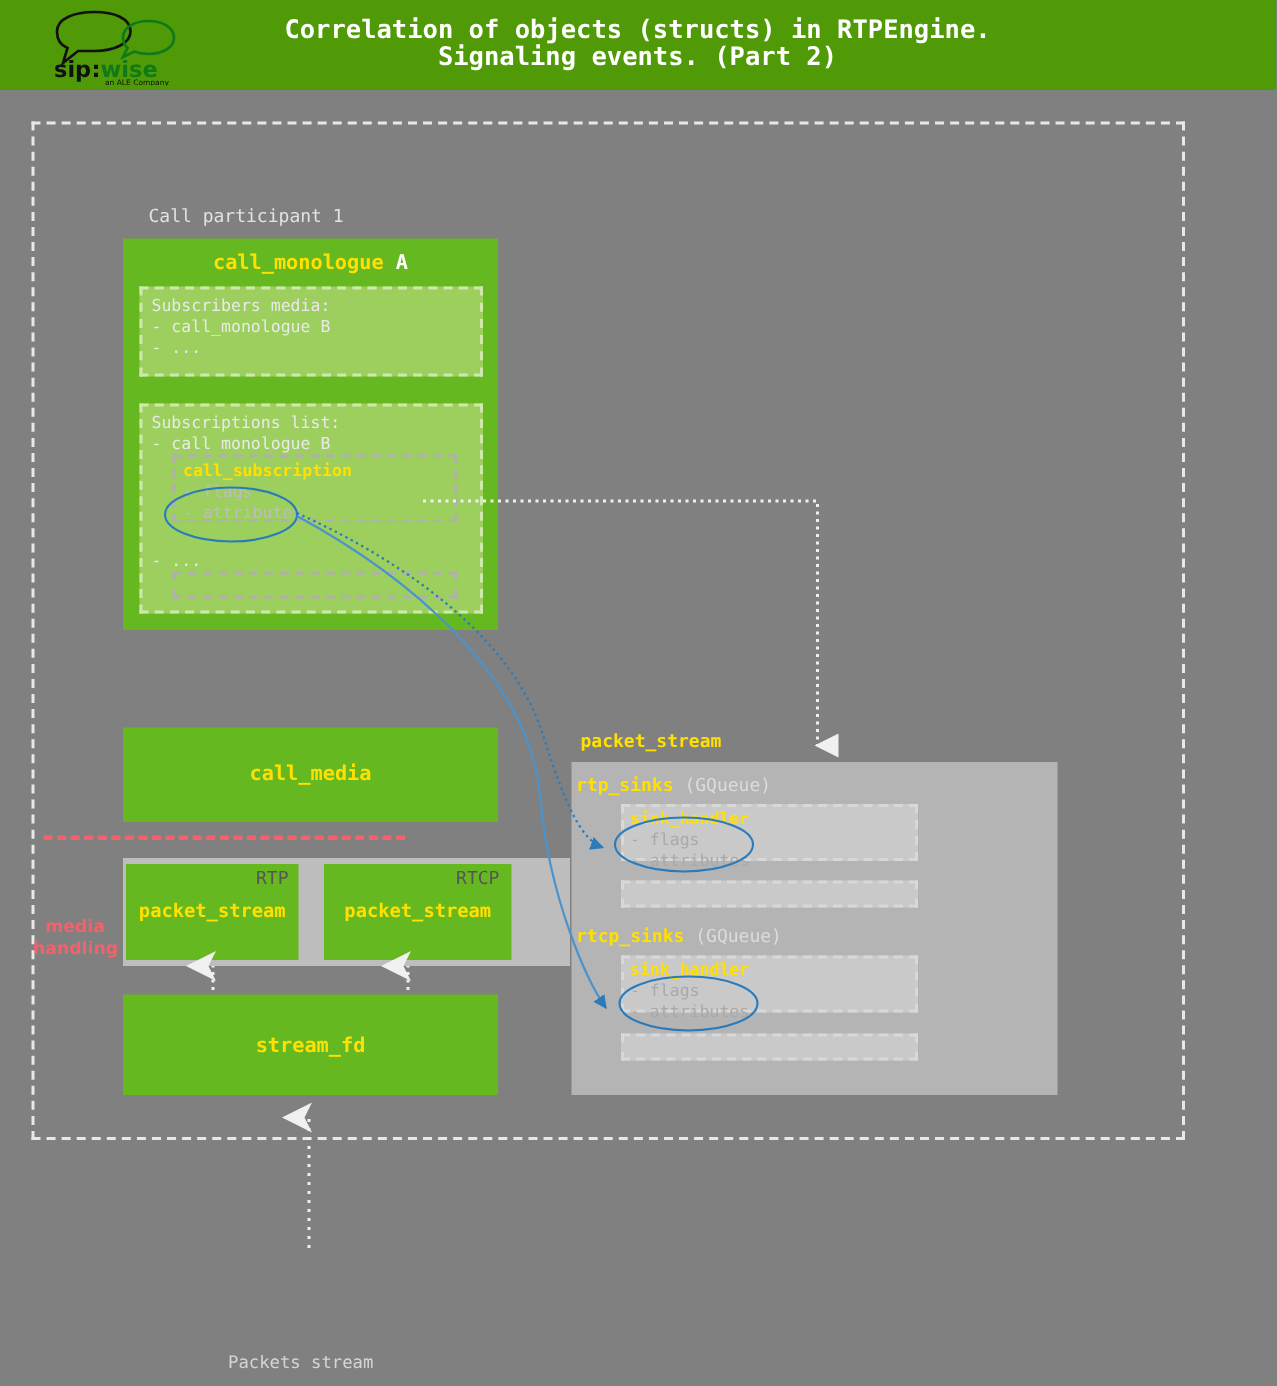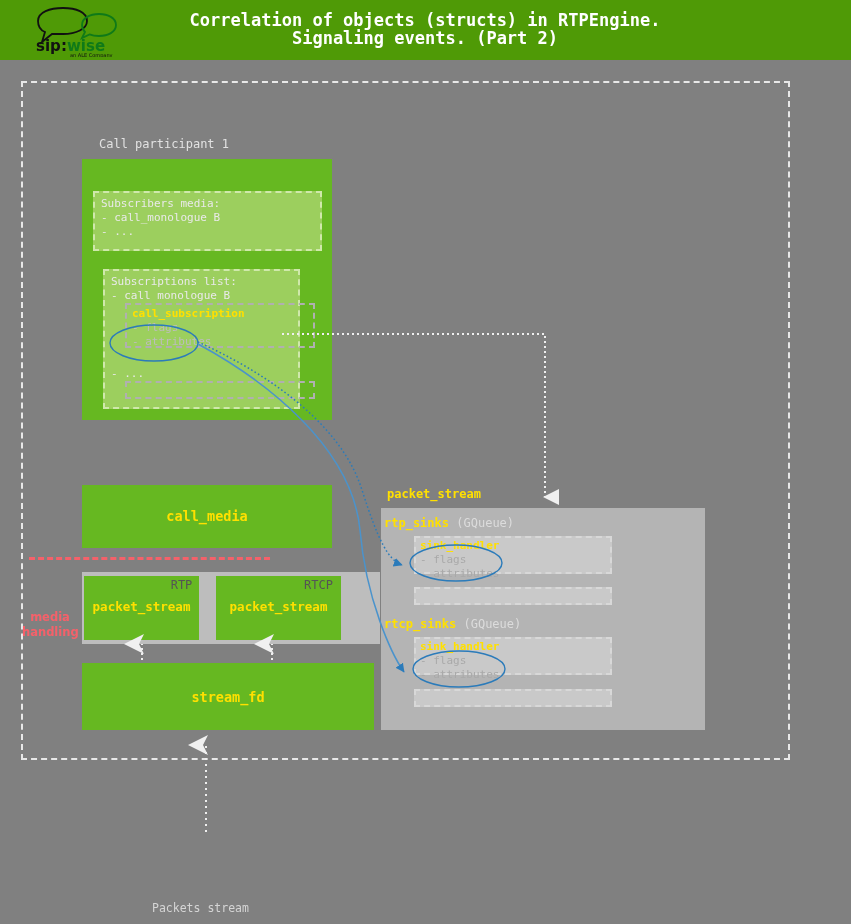--- a/index.html
+++ b/index.html
@@ -22,21 +22,21 @@
 
   #participant-label{left:99px;top:137px;color:#e2e2e2;font-size:12px;}
 
   
   #monologue{position:absolute;left:82px;top:159px;width:250px;height:261px;background:#66b821;}
   #monologue-title{position:absolute;left:0;top:8px;width:250px;text-align:center;font-size:13.5px;font-weight:bold;color:#ffe000;white-space:pre;}
   #monologue-title i{font-style:normal;color:#ffffff;}
 
   .inner-box{position:absolute;background:#9ccf5e;border:2px dashed #cfe8ab;box-sizing:border-box;}
   #subscribers-box{left:11px;top:32px;width:229px;height:60px;}
-  #subscriptions-box{left:21px;top:110px;width:197px;height:140px;}
+  #subscriptions-box{left:11px;top:110px;width:229px;height:140px;}
 
   .mono-line{position:absolute;white-space:pre;color:#e9e9e9;font-size:11px;line-height:14px;}
 
   #subscribers-text{left:6px;top:4px;}
   #subscriptions-text{left:6px;top:4px;}
 
   #callsub-box{position:absolute;left:20px;top:32px;width:190px;height:45px;
      border:2px dashed #b0b0b0;box-sizing:border-box;}
   #callsub-title{position:absolute;left:5px;top:2px;color:#ffe000;font-size:11px;font-weight:bold;white-space:pre;}
   #callsub-lines{position:absolute;left:5px;top:16px;color:#bdbdbd;font-size:11px;line-height:14px;white-space:pre;}
@@ -61,21 +61,21 @@
   
   #media-band{position:absolute;left:82px;top:572px;width:298px;height:72px;background:#bdbdbd;}
   #rtp-box{left:84px;top:576px;width:115px;height:64px;}
   #rtcp-box{left:216px;top:576px;width:125px;height:64px;}
   .greenbox .sub{position:absolute;left:0;width:100%;text-align:center;color:#555555;
       font-size:12px;white-space:pre;margin-left:40px;}
   #rtp-box .sub,#rtcp-box .sub{top:2px;}
   #rtp-box .cap,#rtcp-box .cap{top:23px;font-size:12.5px;}
 
   
-  #stream-fd{left:82px;top:663px;width:250px;height:67px;padding-left:42px;}
+  #stream-fd{left:82px;top:663px;width:250px;height:67px;}
   #stream-fd .cap{top:26px;}
 
   
   #packet-stream-label{left:387px;top:487px;color:#ffe000;font-size:12px;font-weight:bold;white-space:pre;}
   #ps-panel{position:absolute;left:381px;top:508px;width:324px;height:222px;background:#b4b4b4;}
   .q-title{position:absolute;color:#ffe000;font-size:12px;font-weight:bold;white-space:pre;}
   .q-title u{text-decoration:none;color:#dcdcdc;font-weight:normal;}
   #rtp-sinks-title{left:3px;top:8px;}
   #rtcp-sinks-title{left:3px;top:109px;}
   .sink-box{position:absolute;background:#c9c9c9;border:2px dashed #d8d8d8;box-sizing:border-box;}
@@ -113,20 +113,21 @@
     </div>
     <div id="title"><span>Correlation of objects (structs) in RTPEngine.</span>
 <span>Signaling events. (Part 2)</span></div>
   </div>
 
   <div id="signaling-region"></div>
 
   <div class="lbl" id="participant-label">Call participant 1</div>
 
   <div id="monologue">
+    <div id="monologue-title"><span>call_monologue</span><i> A</i></div>
 
     <div class="inner-box" id="subscribers-box">
       <div class="mono-line" id="subscribers-text"><span>Subscribers media:</span>
 <span>- call_monologue B</span>
 <span>- ...</span></div>
     </div>
 
     <div class="inner-box" id="subscriptions-box">
       <div class="mono-line" id="subscriptions-text"><span>Subscriptions list:</span>
 <span>- call monologue B</span></div>

